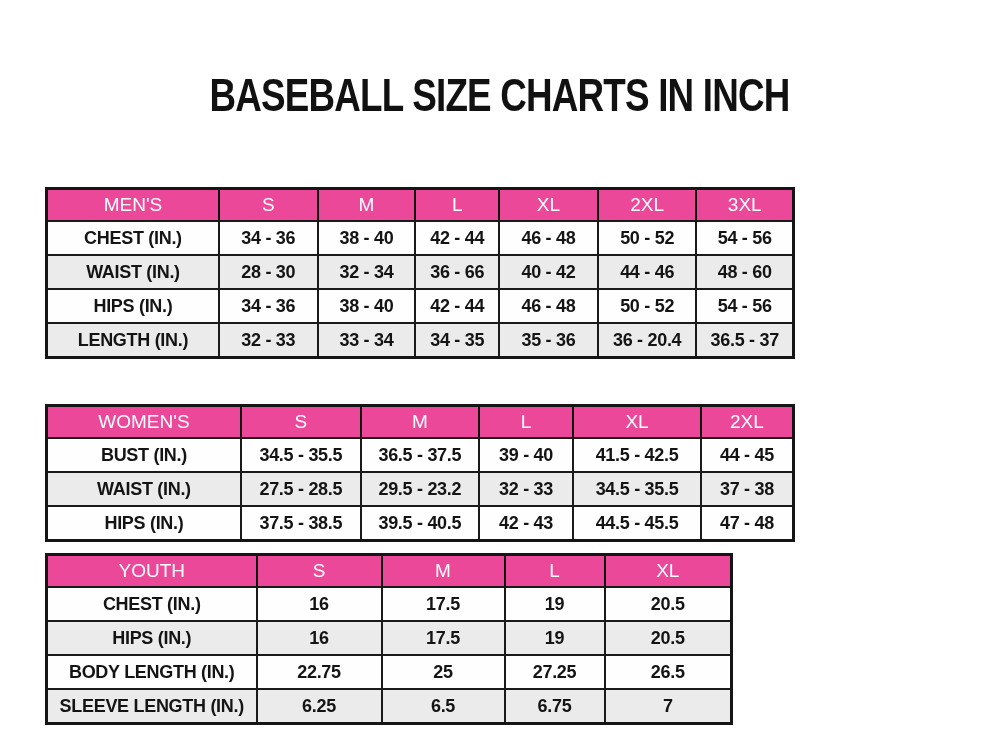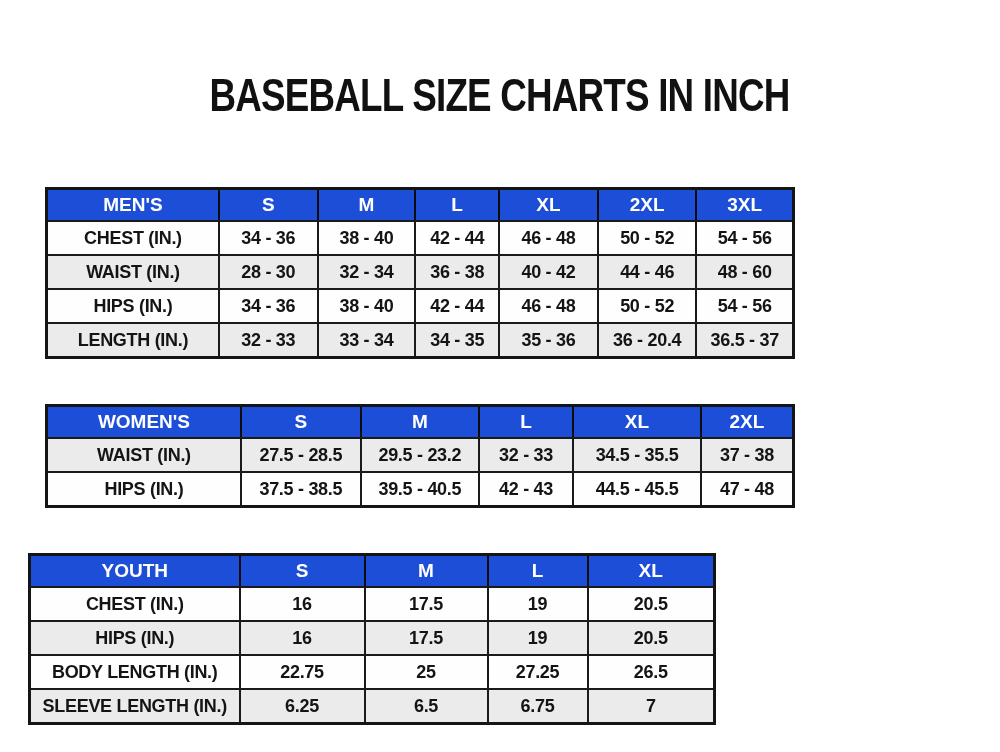--- a/index.html
+++ b/index.html
@@ -34,36 +34,36 @@
   }
   table.size-table {
     position: absolute;
     border-collapse: collapse;
     table-layout: fixed;
     border: 3px solid #151515;
     background: #fefefe;
   }
   #table-mens   { top: 187px; left: 45px; }
   #table-womens { top: 404px; left: 45px; }
-  #table-youth  { top: 553px; left: 28px; padding-left: 40px; }
+  #table-youth  { top: 553px; left: 45px; padding-left: 40px; }
 
   .size-table th, .size-table td {
     border: 2px solid #1a1a1a;
     padding: 0 2px;
     text-align: center;
     vertical-align: middle;
     overflow: hidden;
     white-space: nowrap;
   }
   .size-table thead th {
-    background: #1d4ed8;
+    background: #ec4899;
     color: #ffffff;
     height: 30px;
     font-size: 19px;
-    font-weight: bold;
+    font-weight: normal;
     border-color: #0c0c0c;
     border-bottom-color: #1a1a1a;
     letter-spacing: 0px;
   }
   .size-table tbody th,
   .size-table tbody td {
     height: 32px;
     font-size: 18px;
     font-weight: bold;
     color: #141414;
@@ -115,21 +115,21 @@
           <td>38 - 40</td>
           <td>42 - 44</td>
           <td>46 - 48</td>
           <td>50 - 52</td>
           <td>54 - 56</td>
         </tr>
         <tr class="row-alt">
           <th>WAIST (IN.)</th>
           <td>28 - 30</td>
           <td>32 - 34</td>
-          <td>36 - 38</td>
+          <td>36 - 66</td>
           <td>40 - 42</td>
           <td>44 - 46</td>
           <td>48 - 60</td>
         </tr>
         <tr class="row-plain">
           <th>HIPS (IN.)</th>
           <td>34 - 36</td>
           <td>38 - 40</td>
           <td>42 - 44</td>
           <td>46 - 48</td>
@@ -161,20 +161,28 @@
         <tr>
           <th>WOMEN'S</th>
           <th>S</th>
           <th>M</th>
           <th>L</th>
           <th>XL</th>
           <th>2XL</th>
         </tr>
       </thead>
       <tbody>
+        <tr class="row-plain">
+          <th>BUST (IN.)</th>
+          <td>34.5 - 35.5</td>
+          <td>36.5 - 37.5</td>
+          <td>39 - 40</td>
+          <td>41.5 - 42.5</td>
+          <td>44 - 45</td>
+        </tr>
         <tr class="row-alt">
           <th>WAIST (IN.)</th>
           <td>27.5 - 28.5</td>
           <td>29.5 - 23.2</td>
           <td>32 - 33</td>
           <td>34.5 - 35.5</td>
           <td>37 - 38</td>
         </tr>
         <tr class="row-plain">
           <th>HIPS (IN.)</th>

